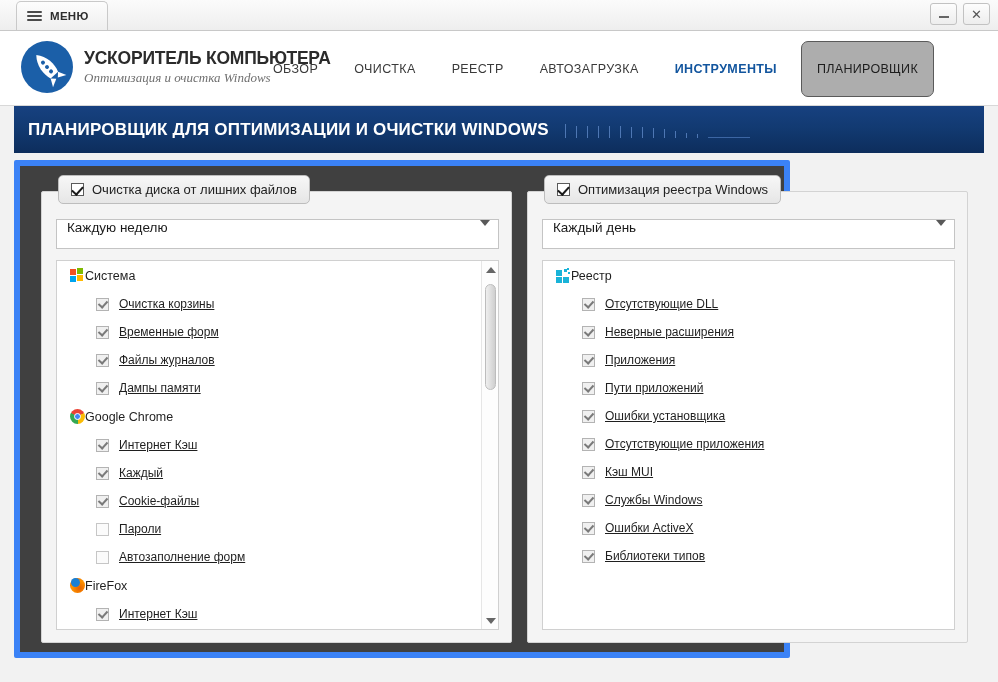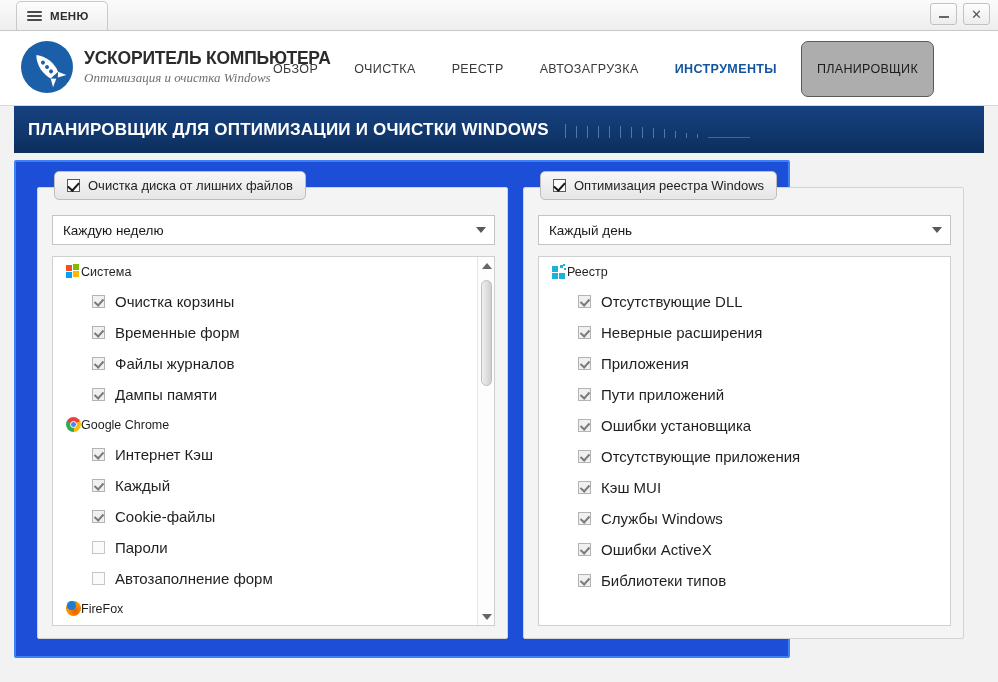--- a/index.html
+++ b/index.html
@@ -123,22 +123,22 @@
     width: 1px; background: #4e77b4; margin-right: 10px;
   }
   #banner-ruler .baseline {
     height: 1px; background: #3c66a4; flex: none;
   }
 
   
   #content {
     position: absolute; left: 14px; top: 160px;
     width: 776px; height: 498px;
-    background: #1d4ed8;
-    border: 2px solid #3b82f6;
+    background: #404040;
+    border: 6px solid #3b82f6;
     border-radius: 2px;
   }
 
   .panel {
     position: absolute; top: 25px;
     height: 452px;
     background: #f4f4f4;
     border: 1px solid #d3d3d3;
     border-radius: 2px;
   }
@@ -168,21 +168,21 @@
     left: 2px; top: 0px; width: 5px; height: 9px;
     border: solid #1a1a1a; border-width: 0 2px 2px 0;
     transform: rotate(42deg);
   }
 
   .combo {
     position: absolute; left: 14px; top: 27px;
     height: 30px;
     background: #ffffff;
     border: 1px solid #c4c4c4;
-    display: flex; align-items: center;
+    display: flex; align-items: flex-start;
     padding: 0 8px 0 10px;
     cursor: pointer;
     gap: 48px;
   }
   #combo-left  { width: 443px; }
   #combo-right { width: 413px; }
   .combo .cval { font-size: 13.5px; color: #1a1a1a; flex: 1; }
   .combo .carrow {
     width: 0; height: 0; flex: none;
     border-left: 5px solid transparent;
@@ -205,21 +205,21 @@
   .group-row {
     display: flex; align-items: center; 
     padding: 7px 0 7px 13px;
   }
   .group-row .glabel { font-size: 12.5px; color: #1f1f1f; }
 
   .item-row {
     display: flex; align-items: center; gap: 10px;
     padding: 7px 0 7px 39px;
   }
-  .item-row .ilabel { font-size: 15px; color: #1f1f1f; }
+  .item-row .ilabel { font-size: 12px; color: #1f1f1f; text-decoration: underline; }
   .cb-sm {
     width: 13px; height: 13px; flex: none;
     position: relative;
     border: 1px solid #b3b3b3;
     background: #f0f0f0;
   }
   .cb-sm.checked::after {
     content: ""; position: absolute;
     left: 3px; top: 0.5px; width: 4px; height: 7px;
     border: solid #7a7a7a; border-width: 0 2px 2px 0;

